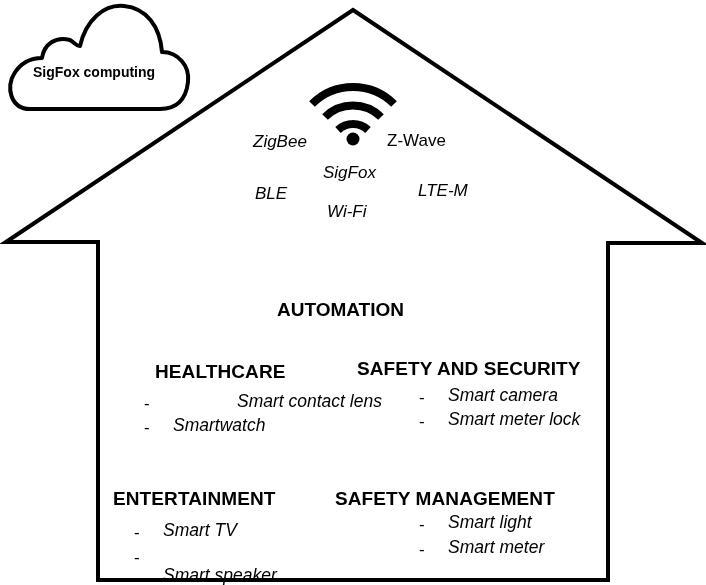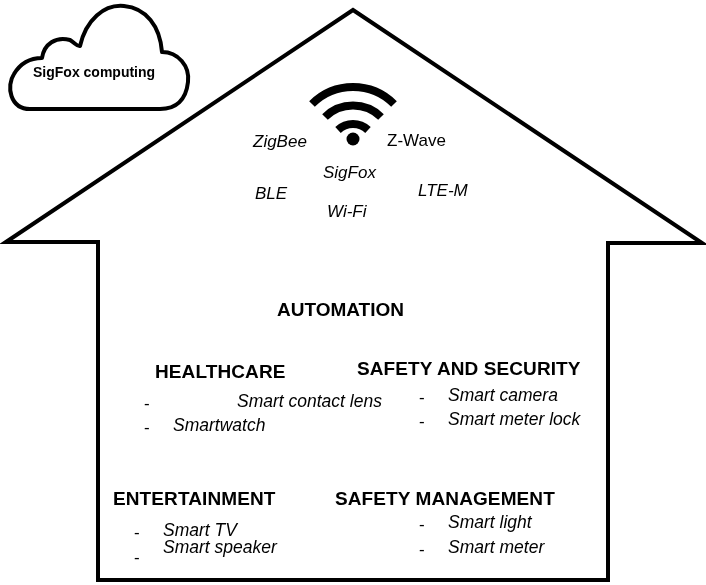--- a/index.html
+++ b/index.html
@@ -55,19 +55,19 @@
 <div class="t cat" style="left:333px; top:359px;margin-left:24px;">SAFETY AND SECURITY</div>
 <div class="t dash" style="left:419px; top:389px;">-</div>
 <div class="t item" style="left:448px; top:387px;">Smart camera</div>
 <div class="t dash" style="left:419px; top:413px;">-</div>
 <div class="t item" style="left:448px; top:411px;">Smart meter lock</div>
 
 <div class="t cat" style="left:113px; top:489px;">ENTERTAINMENT</div>
 <div class="t dash" style="left:134px; top:524px;">-</div>
 <div class="t item" style="left:163px; top:522px;">Smart TV</div>
 <div class="t dash" style="left:134px; top:549px;">-</div>
-<div class="t item" style="left:163px; top:539px;">Smart speaker</div>
+<div class="t item" style="left:163px; top:567px;">Smart speaker</div>
 
 <div class="t cat" style="left:335px; top:489px;">SAFETY MANAGEMENT</div>
 <div class="t dash" style="left:419px; top:516px;">-</div>
 <div class="t item" style="left:448px; top:514px;">Smart light</div>
 <div class="t dash" style="left:419px; top:541px;">-</div>
 <div class="t item" style="left:448px; top:539px;">Smart meter</div>
 
 </body></html>

